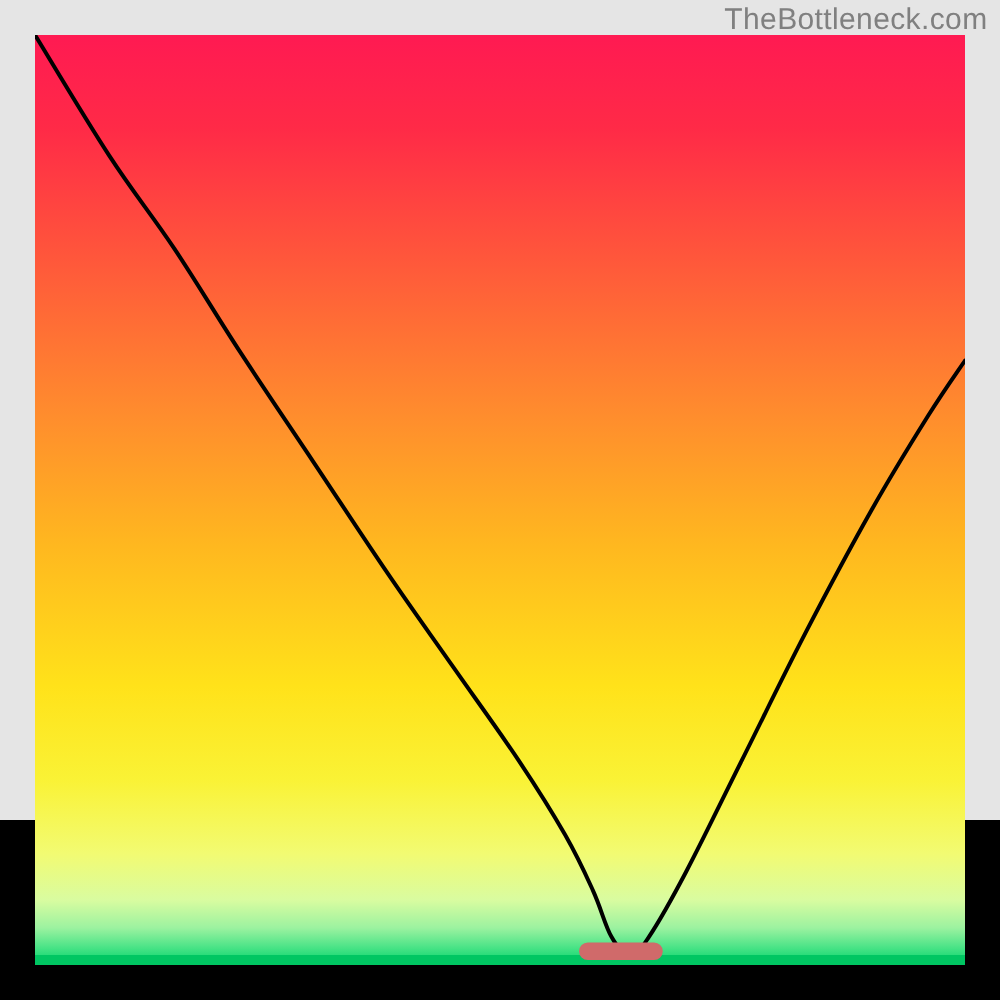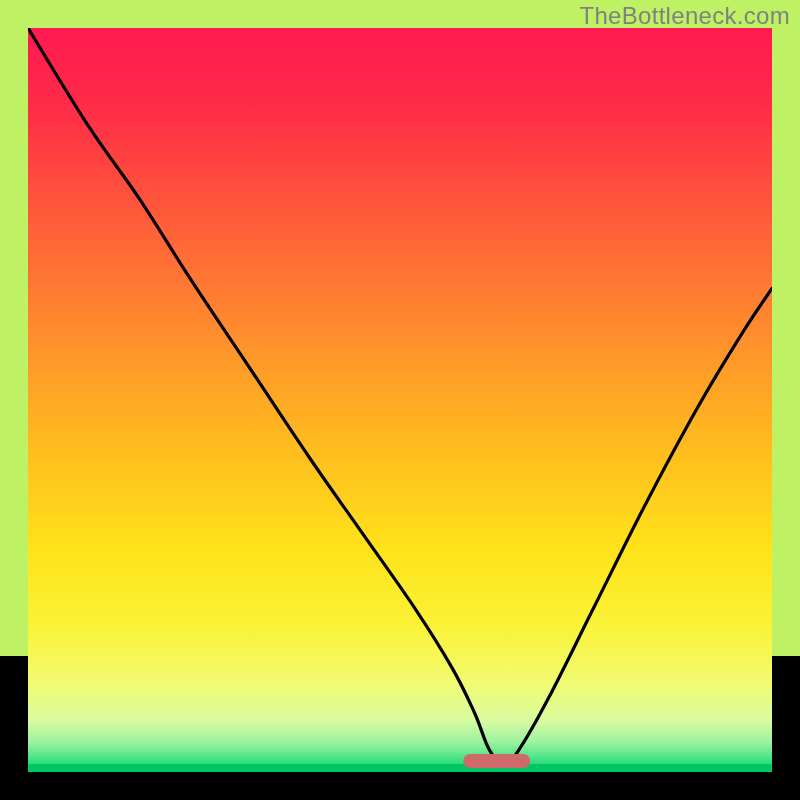--- a/index.html
+++ b/index.html
@@ -10,21 +10,21 @@
     overflow: hidden;
     background: #000;
     font-family: Arial, Helvetica, sans-serif;
   }
   .frame {
     position: absolute;
     left: 0;
     top: 0;
     width: 800px;
     height: 656px;
-    background: #bef264;
+    background: #e5e5e5;
   }
   .watermark {
     position: absolute;
     top: 2px;
     right: 10px;
     color: #808080;
     font-size: 24px;
     letter-spacing: 0.3px;
     font-weight: 400;
   }

